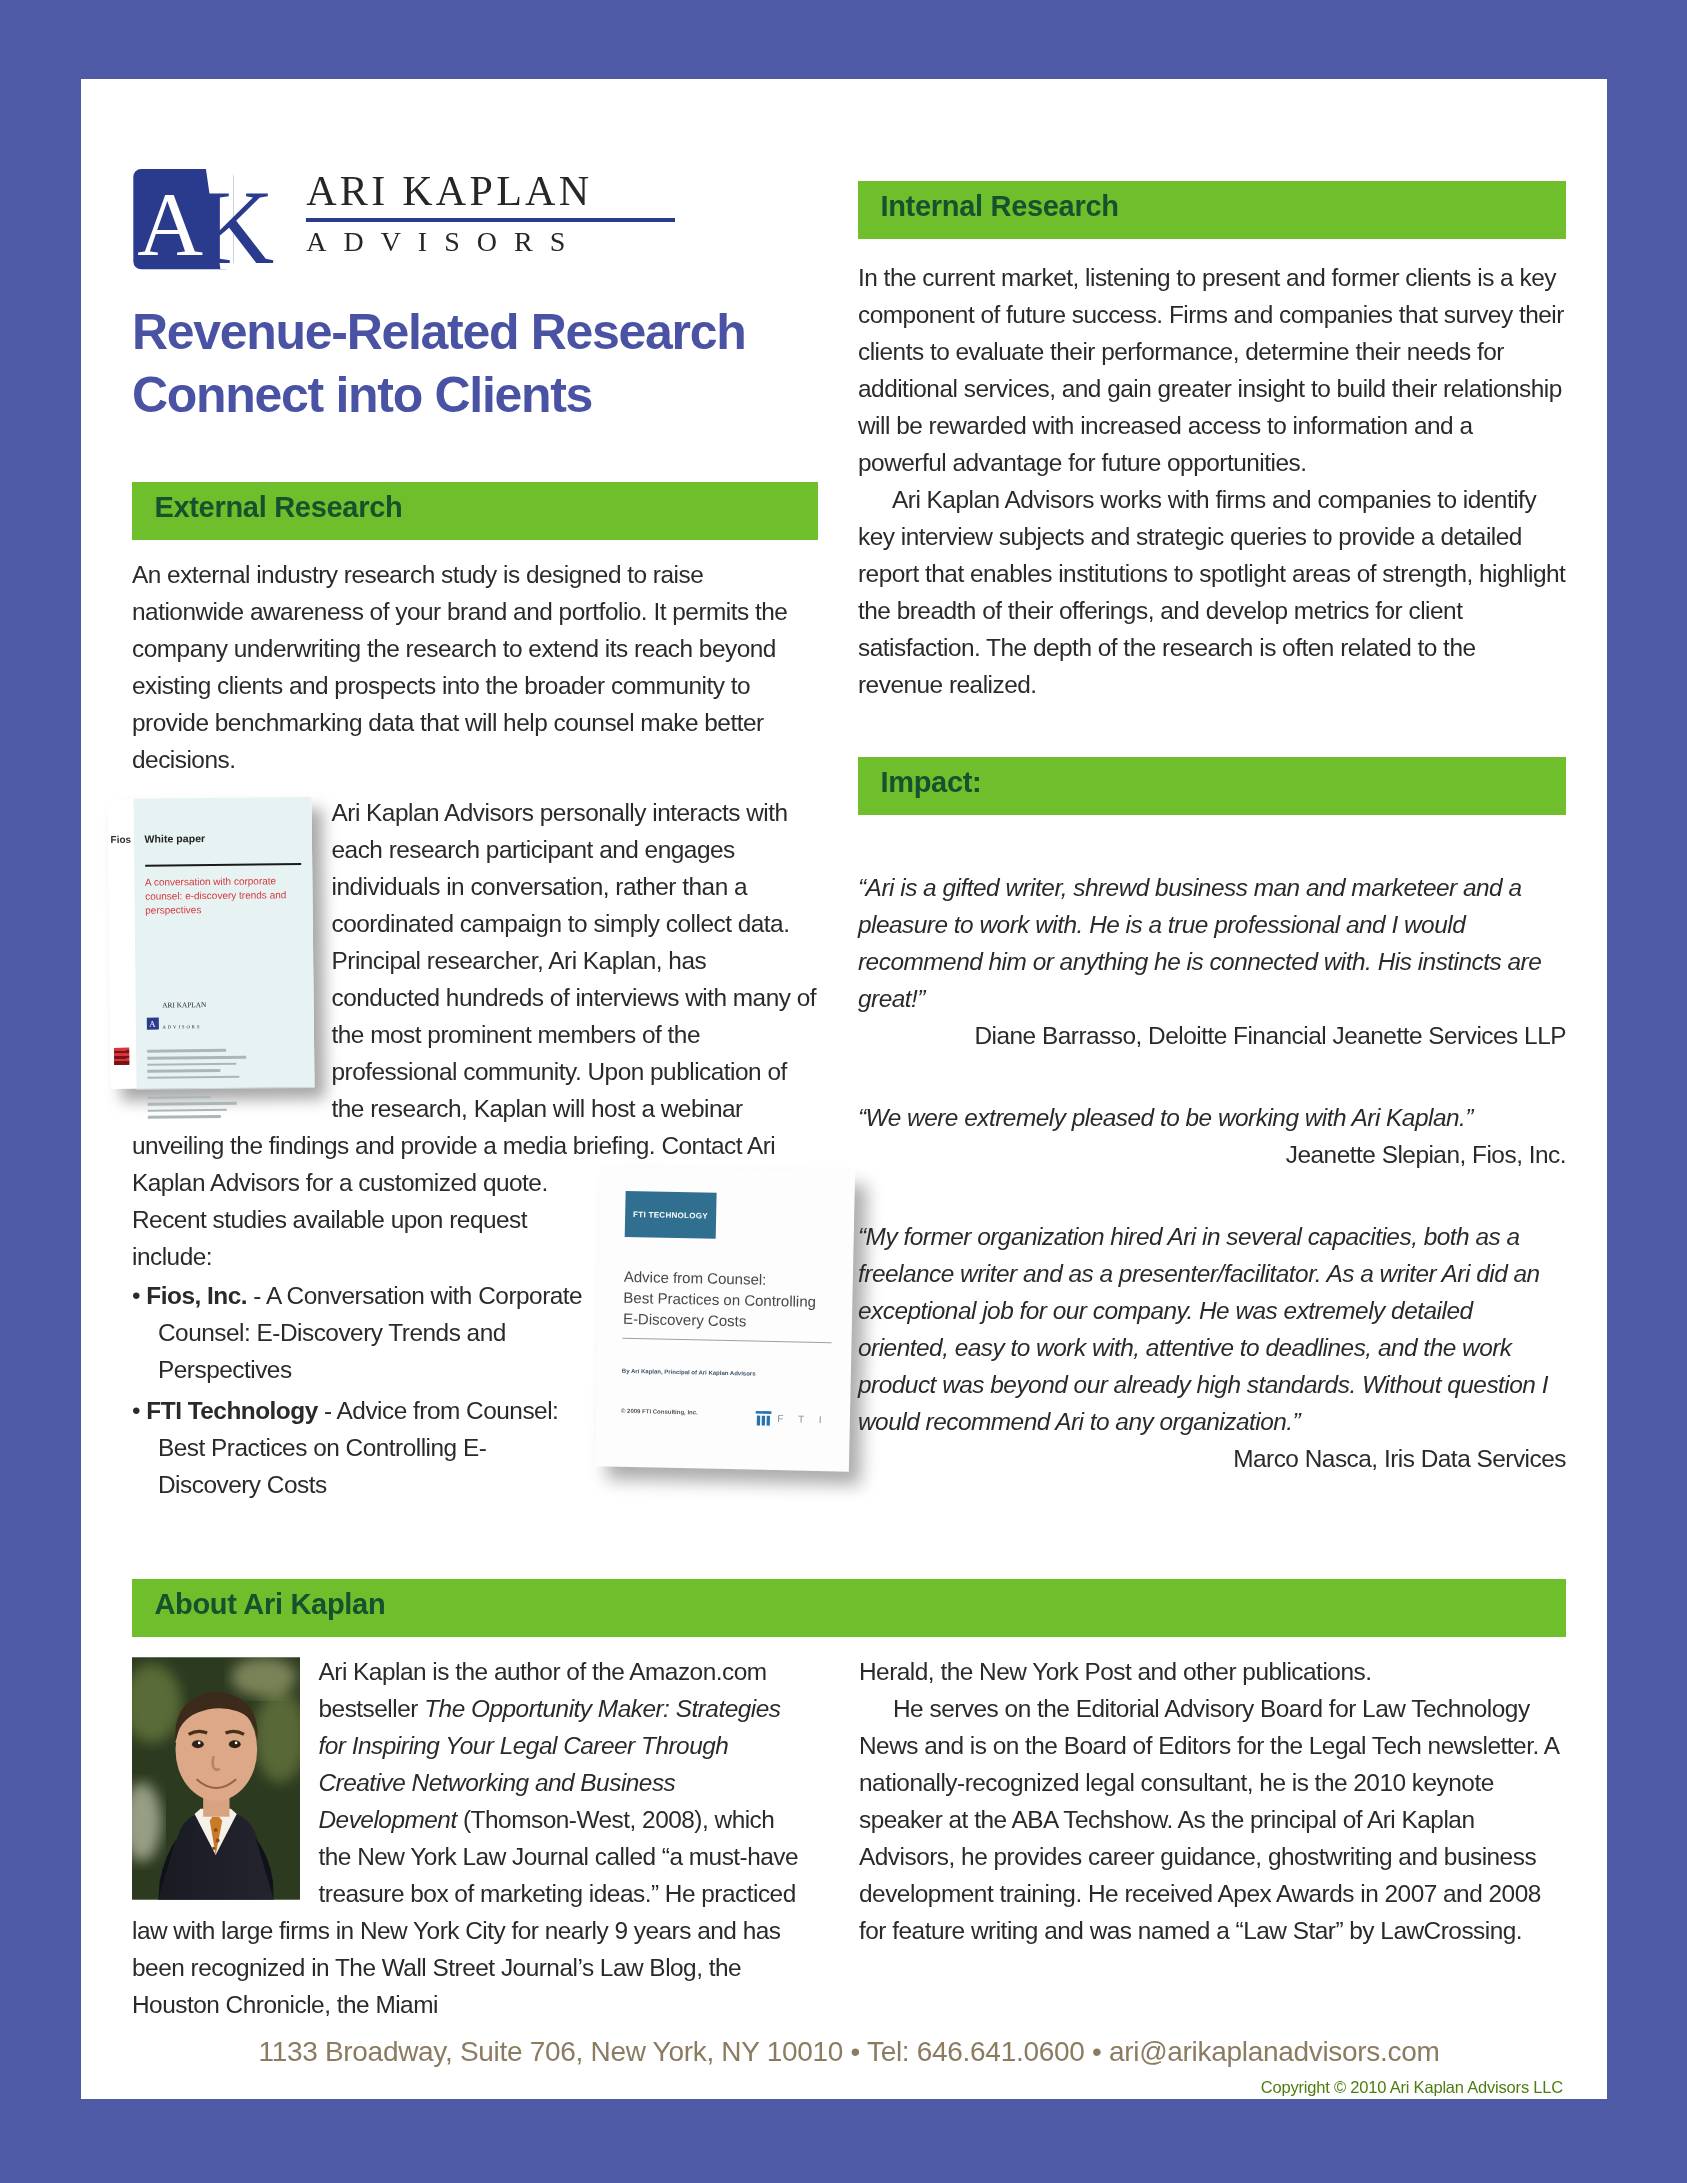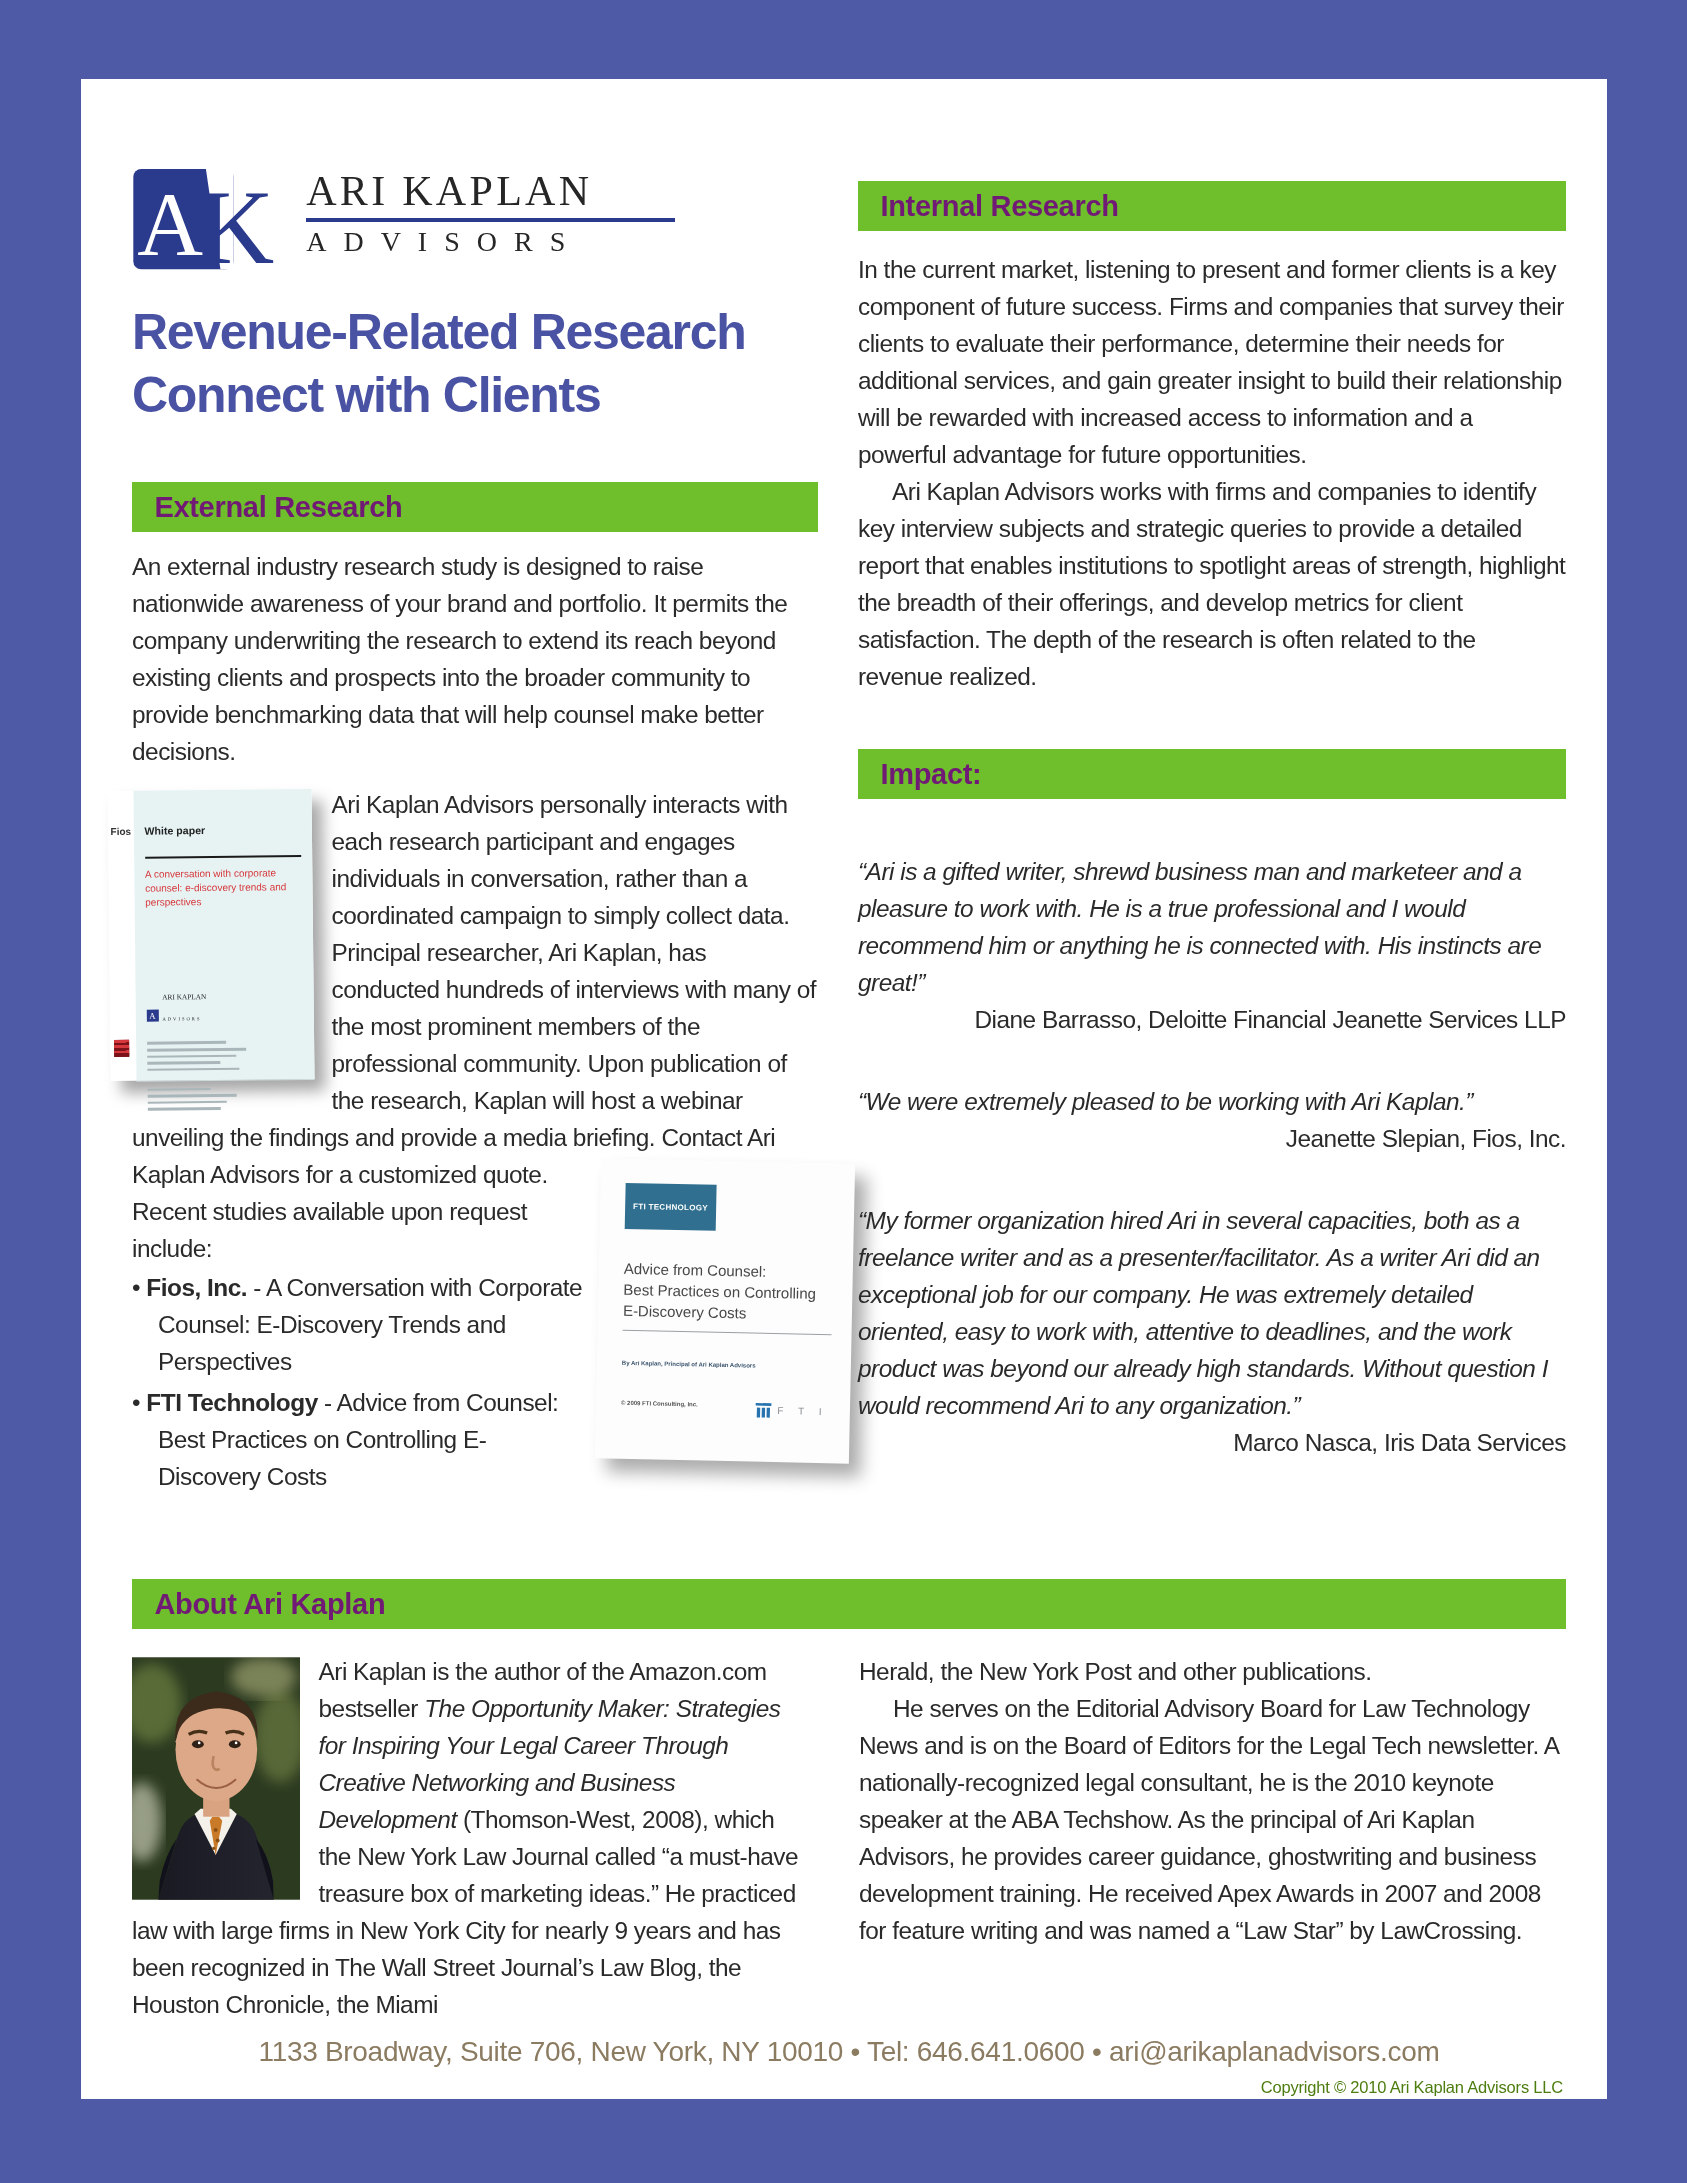--- a/index.html
+++ b/index.html
@@ -15,21 +15,21 @@
   .about     { position:absolute; left:51px;  top:1500px; width:1434px; }
   
   .logo-row { margin-top:86px; display:flex; align-items:flex-start; gap:9.2px; height:117px; }
   .wordmark { padding-top:4px; }
   .wordmark .nm { font-family:"Liberation Serif", serif; font-size:42px; letter-spacing:3.3px; color:#262626; line-height:44px; }
   .wordmark .rule { height:3.3px; background:#2a3a8c; margin:5.3px 0 4px 0; width:369px; }
   .wordmark .sub { font-family:"Liberation Serif", serif; font-size:28px; letter-spacing:17px; color:#262626; }
   
   h1.title { margin-top:18.5px; font-size:50px; line-height:63px; font-weight:700; letter-spacing:-1.3px; color:#4a53a3; }
   
-  .bar { background:#6fbe2c; color:#701a75; font-weight:700; font-size:29px; line-height:50px; height:50px; padding-left:22.4px; letter-spacing:-0.3px; }
+  .bar { background:#6fbe2c; color:#14532d; font-weight:700; font-size:29px; line-height:50px; height:58px; padding-left:22.4px; letter-spacing:-0.3px; }
   
   .txt { font-size:24.4px; line-height:37px; letter-spacing:-0.5px; color:#2a2a2a; }
   .indent { text-indent:34px; }
   .mt24{margin-top:16px;} .mt84{margin-top:55px;} .mt64{margin-top:54px;}
   .quote { font-style:italic; }
   .attr { text-align:right; margin-bottom:45px; }
   .attr.last{ margin-bottom:0; }
   
   ul.studies { list-style:none; margin-top:2.6px; }
   ul.studies li { padding-left:26px; text-indent:-26px; }
@@ -94,21 +94,21 @@
       </svg>
       <div class="wordmark">
         <div class="nm">ARI KAPLAN</div>
         <div class="rule"></div>
         <div class="sub">ADVISORS</div>
       </div>
     </div>
 
     <h1 class="title">
       <span>Revenue-Related Research</span><br>
-      <span>Connect with Clients</span><br>
+      <span>Connect into Clients</span><br>
     </h1>
 
     <div class="bar mt84">External Research</div>
 
     <p class="txt mt24">An external industry research study is designed to raise nationwide awareness of your brand and portfolio.  It permits the company underwriting the research to extend its reach beyond existing clients and prospects into the broader community to provide benchmarking data that will help counsel make better decisions.</p>
 
     <div class="txt mt24">
 
       <span class="fios-thumb">
         <span class="fios-side">Fios</span>

